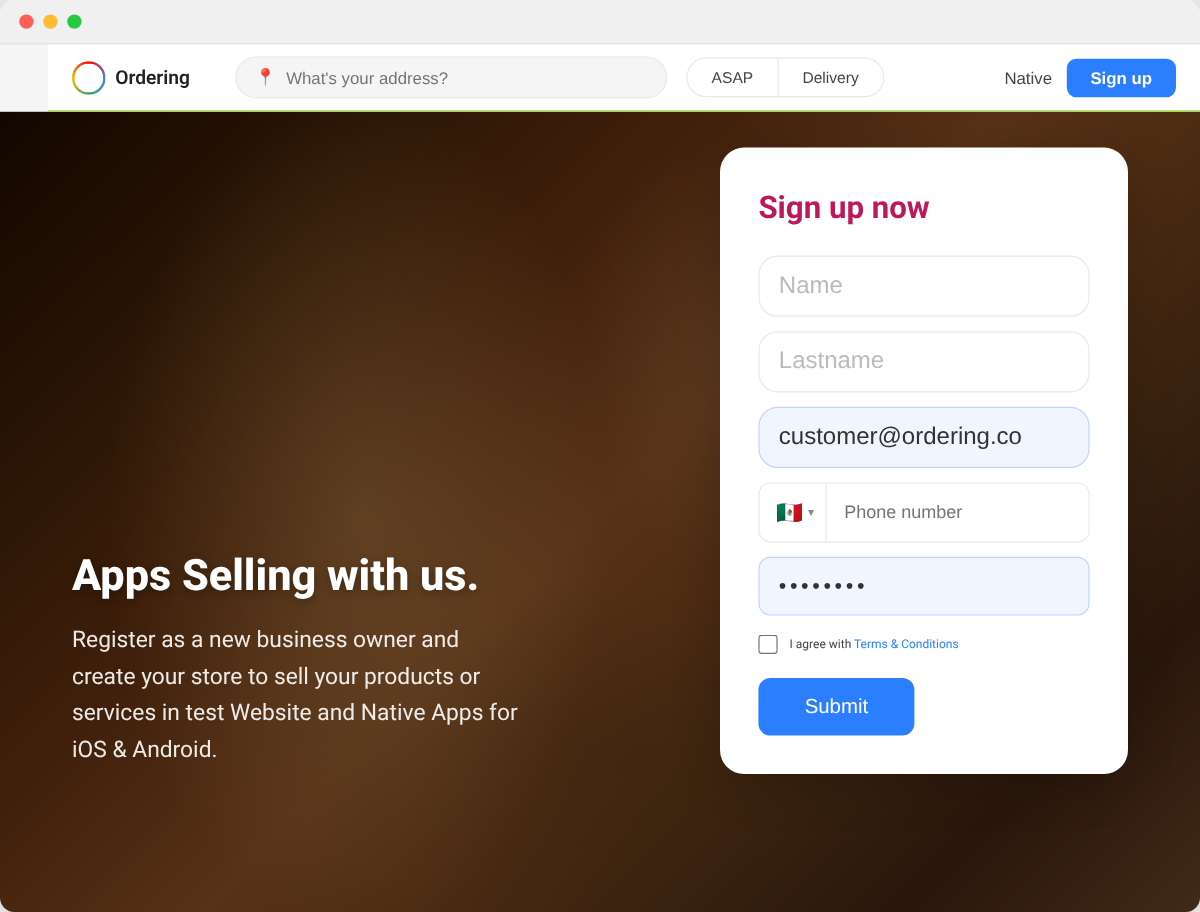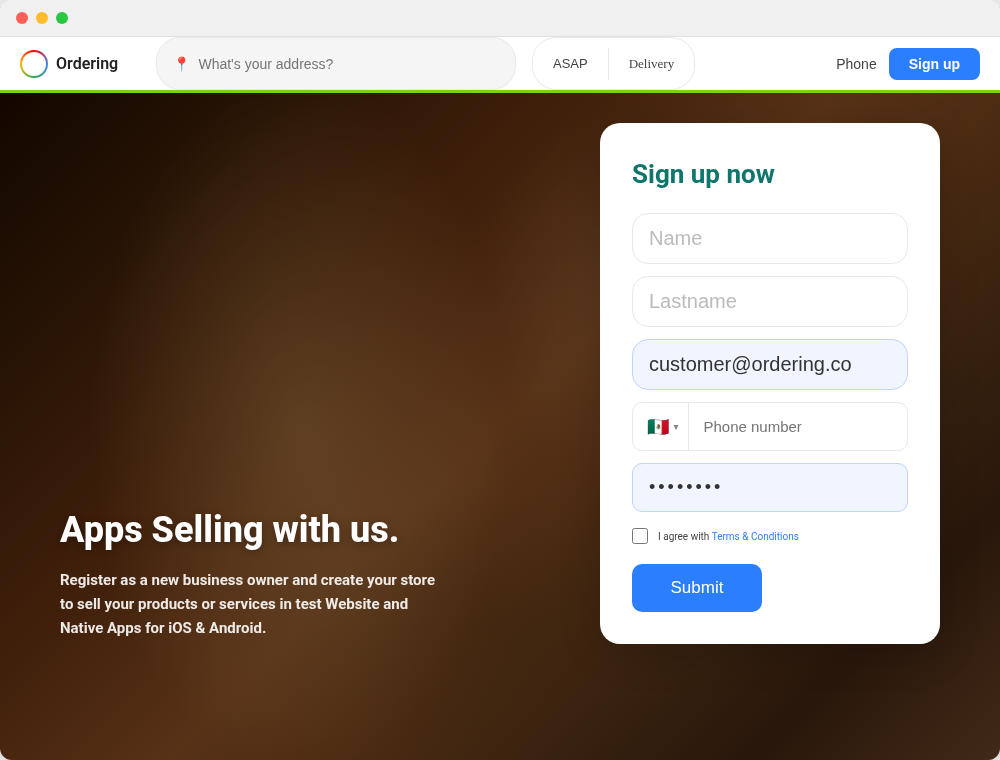--- a/index.html
+++ b/index.html
@@ -38,26 +38,28 @@
       flex: 1;
       display: flex;
       flex-direction: column;
       overflow: hidden;
     }
 
     
     .navbar {
       background: #fff;
       display: flex;
+      align-items: center;
       padding: 0 20px;
       height: 56px;
       gap: 16px;
-      border-bottom: 3px solid #84cc16;
+      border-bottom: 1px solid #84cc16;
       flex-shrink: 0;
       z-index: 10;
+      margin-left: 40px;
     }
 
     .logo {
       display: flex;
       align-items: center;
       gap: 8px;
       font-weight: 600;
       font-size: 16px;
       color: #222;
       text-decoration: none;
@@ -107,21 +109,20 @@
       padding: 8px 20px;
       font-size: 13px;
       color: #444;
       cursor: pointer;
       background: #fff;
       border: none;
     }
 
     .nav-pill + .nav-pill {
       border-left: 1px solid #e8e8e8;
-      font-family: Liberation Serif, serif;
     }
 
     .nav-auth {
       display: flex;
       align-items: center;
       gap: 12px;
       margin-left: auto;
     }
 
     .btn-login {
@@ -198,43 +199,43 @@
 
     .hero-title {
       font-size: 36px;
       font-weight: 800;
       line-height: 1.2;
       margin-bottom: 16px;
       text-shadow: 0 2px 8px rgba(0,0,0,0.3);
     }
 
     .hero-subtitle {
-      font-size: 15px;
+      font-size: 19px;
       line-height: 1.6;
       color: rgba(255,255,255,0.9);
-      font-weight: 700;
+      font-weight: 400;
     }
 
     
     .signup-card {
       position: absolute;
       right: 60px;
       top: 30px;
       width: 340px;
       background: #fff;
       border-radius: 20px;
       padding: 36px 32px 32px;
       box-shadow: 0 8px 40px rgba(0,0,0,0.18);
       z-index: 5;
     }
 
     .card-title {
       font-size: 26px;
       font-weight: 700;
-      color: #0f766e;
+      color: #be185d;
       margin-bottom: 24px;
     }
 
     .form-field {
       margin-bottom: 12px;
     }
 
     .form-input {
       width: 100%;
       padding: 13px 16px;
@@ -388,21 +389,21 @@
         <span class="pin-icon">📍</span>
         <input type="text" placeholder="What's your address?" style="">
       </div>
 
       <div class="nav-pills">
         <button class="nav-pill">ASAP</button>
         <button class="nav-pill">Delivery</button>
       </div>
 
       <div class="nav-auth">
-        <button class="btn-login">Phone</button>
+        <button class="btn-login">Native</button>
         <button class="btn-signup">Sign up</button>
       </div>
     </nav>
 
     <div class="main-content">
 
       <div class="bg-image"></div>
 
       <div class="hero-text">
         <h1 class="hero-title">Apps Selling with us.</h1>

